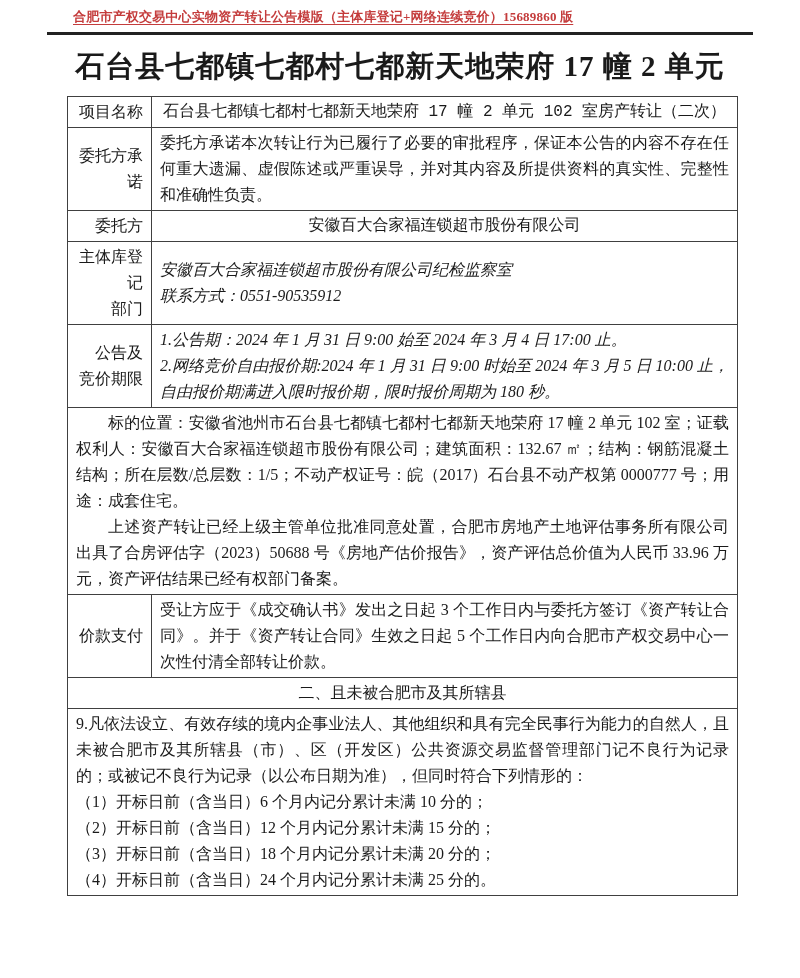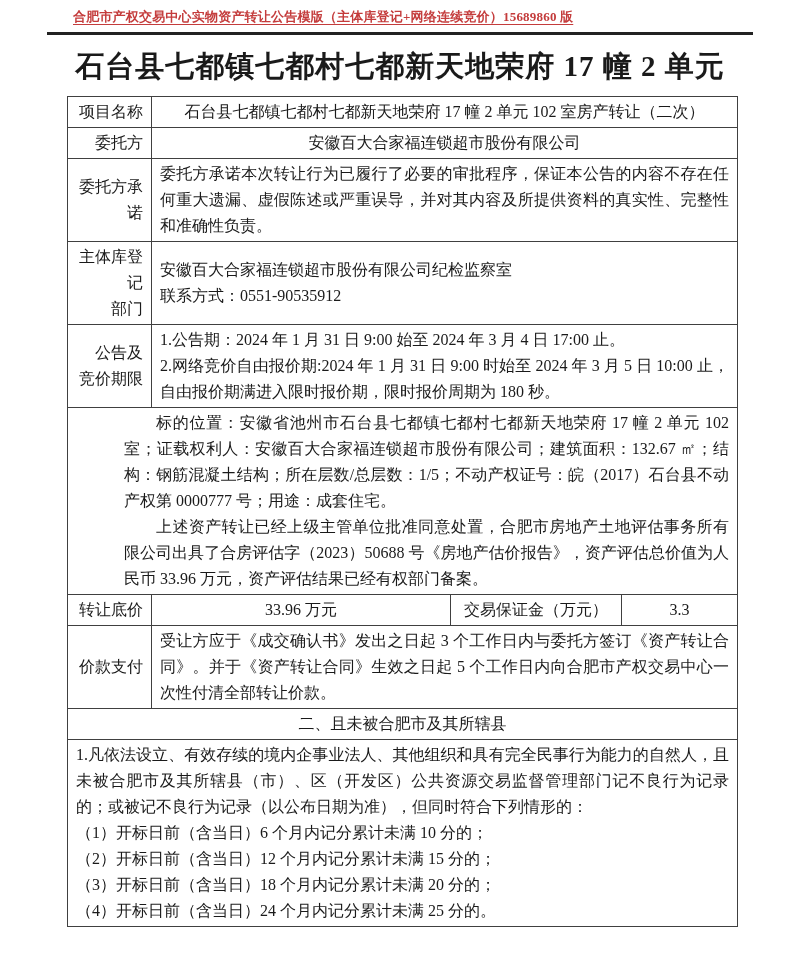--- a/index.html
+++ b/index.html
@@ -47,28 +47,28 @@
     line-height:26px;
     padding:2px 8px;
     vertical-align:middle;
     word-break:break-all;
   }
   td.lbl{
     text-align:right;
     white-space:pre-line;
     padding:2px 4px;
   }
-  td.center{text-align:center;}
+  td.center{text-align:center;font-family:Liberation Mono, monospace;}
   td.body-cell{text-align:justify;}
   td.section{
     text-align:center;
     padding:2px 8px;
   }
-  .para-indent{text-indent:2em;margin-left:48px;}
-  .nowrap-line{display:block;}
+  .para-indent{text-indent:2em;}
+  .nowrap-line{display:block;font-style:italic;}
 </style>
 </head>
 <body style="--accent-red: #c43c3c;">
 
 <div class="page">
 
   <div class="header-note">合肥市产权交易中心实物资产转让公告模版（主体库登记+网络连续竞价）15689860 版</div>
 
   <div class="header-rule"></div>
 
@@ -83,28 +83,28 @@
     </colgroup>
     <tbody>
 
       <tr>
         <td class="lbl">项目名称</td>
         <td class="center" colspan="3">石台县七都镇七都村七都新天地荣府 17 幢 2 单元 102 室房产转让（二次）</td>
       </tr>
 
 
       <tr>
-        <td class="lbl">委托方</td>
-        <td class="center" colspan="3">安徽百大合家福连锁超市股份有限公司</td>
+        <td class="lbl">委托方承
+诺</td>
+        <td class="body-cell" colspan="3">委托方承诺本次转让行为已履行了必要的审批程序，保证本公告的内容不存在任何重大遗漏、虚假陈述或严重误导，并对其内容及所提供资料的真实性、完整性和准确性负责。</td>
       </tr>
 
       <tr>
-        <td class="lbl">委托方承
-诺</td>
-        <td class="body-cell" colspan="3">委托方承诺本次转让行为已履行了必要的审批程序，保证本公告的内容不存在任何重大遗漏、虚假陈述或严重误导，并对其内容及所提供资料的真实性、完整性和准确性负责。</td>
+        <td class="lbl">委托方</td>
+        <td class="center" colspan="3">安徽百大合家福连锁超市股份有限公司</td>
       </tr>
 
       <tr>
         <td class="lbl">主体库登记
 部门</td>
         <td class="body-cell" colspan="3">
           <span class="nowrap-line">安徽百大合家福连锁超市股份有限公司纪检监察室</span>
           <span class="nowrap-line">联系方式：0551-90535912</span>
         </td>
       </tr>
@@ -119,39 +119,33 @@
       </tr>
 
 
       <tr>
         <td class="body-cell" colspan="4">
           <div class="para-indent">标的位置：安徽省池州市石台县七都镇七都村七都新天地荣府 17 幢 2 单元 102 室；证载权利人：安徽百大合家福连锁超市股份有限公司；建筑面积：132.67 ㎡；结构：钢筋混凝土结构；所在层数/总层数：1/5；不动产权证号：皖（2017）石台县不动产权第 0000777 号；用途：成套住宅。</div>
           <div class="para-indent">上述资产转让已经上级主管单位批准同意处置，合肥市房地产土地评估事务所有限公司出具了合房评估字（2023）50688 号《房地产估价报告》，资产评估总价值为人民币 33.96 万元，资产评估结果已经有权部门备案。</div>
         </td>
       </tr>
 
-      <tr>
-        <td class="lbl">转让底价</td>
-        <td class="center">33.96 万元</td>
-        <td class="center">交易保证金（万元）</td>
-        <td class="center">3.3</td>
-      </tr>
 
       <tr>
         <td class="lbl">价款支付</td>
         <td class="body-cell" colspan="3">受让方应于《成交确认书》发出之日起 3 个工作日内与委托方签订《资产转让合同》。并于《资产转让合同》生效之日起 5 个工作日内向合肥市产权交易中心一次性付清全部转让价款。</td>
       </tr>
 
       <tr>
         <td class="section" colspan="4">二、且未被合肥市及其所辖县</td>
       </tr>
 
       <tr>
         <td class="body-cell" colspan="4">
-          <div>1.凡依法设立、有效存续的境内企事业法人、其他组织和具有完全民事行为能力的自然人，且未被合肥市及其所辖县（市）、区（开发区）公共资源交易监督管理部门记不良行为记录的；或被记不良行为记录（以公布日期为准），但同时符合下列情形的：</div>
+          <div>9.凡依法设立、有效存续的境内企事业法人、其他组织和具有完全民事行为能力的自然人，且未被合肥市及其所辖县（市）、区（开发区）公共资源交易监督管理部门记不良行为记录的；或被记不良行为记录（以公布日期为准），但同时符合下列情形的：</div>
           <div>（1）开标日前（含当日）6 个月内记分累计未满 10 分的；</div>
           <div>（2）开标日前（含当日）12 个月内记分累计未满 15 分的；</div>
           <div>（3）开标日前（含当日）18 个月内记分累计未满 20 分的；</div>
           <div>（4）开标日前（含当日）24 个月内记分累计未满 25 分的。</div>
         </td>
       </tr>
 
     </tbody>
   </table>
 </div>

